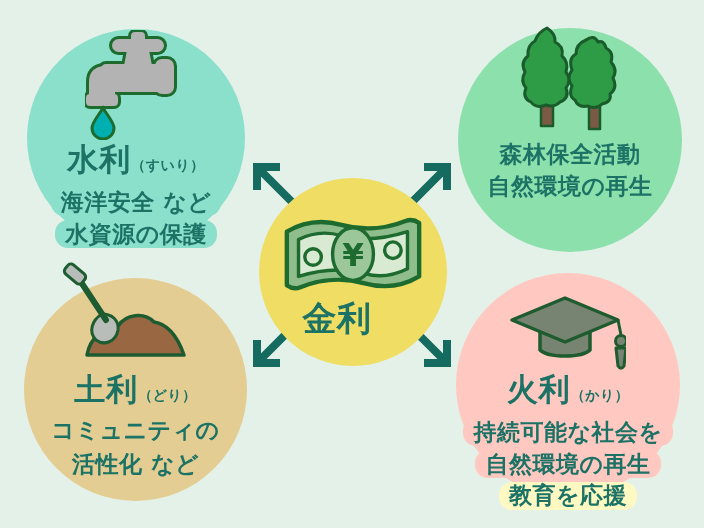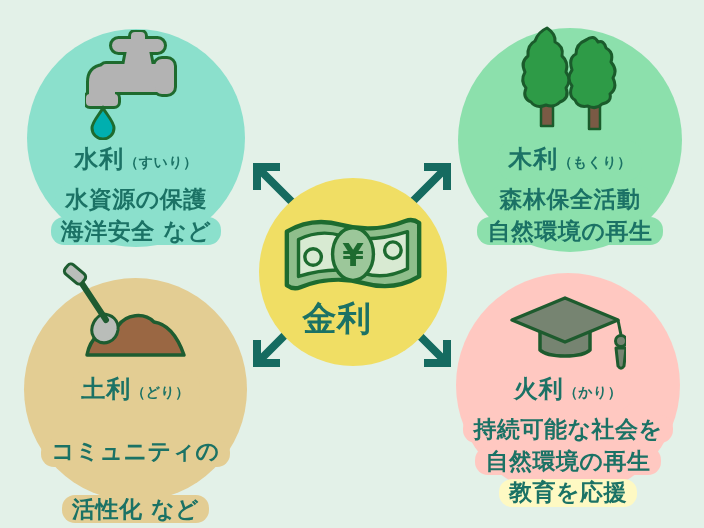--- a/index.html
+++ b/index.html
@@ -32,32 +32,32 @@
     padding:0 10px;
     line-height:28px;
     font-size:23px;
     letter-spacing:0.5px;
   }
   .bubble + .bubble{margin-top:4px;}
   .bubble.title{
     line-height:38px;
     border-radius:16px;
   }
-  .bubble.title .kanji{font-size:24px;letter-spacing:1px;}
+  .bubble.title .kanji{font-size:31px;letter-spacing:1px;}
   .bubble.title .reading{font-size:14px;}
   
   .node-water .circle{left:27px;top:29px;width:218px;height:218px;}
   .node-water .icon{left:85px;top:30px;width:100px;height:112px;}
   .node-water .texts{left:27px;top:140px;width:218px;}
   .node-wood .circle{left:458px;top:28px;width:224px;height:224px;}
   .node-wood .icon{left:506px;top:26px;width:112px;height:106px;}
   .node-wood .texts{left:458px;top:140px;width:224px;}
   .node-soil .circle{left:24px;top:278px;width:223px;height:223px;}
   .node-soil .icon{left:60px;top:262px;width:128px;height:96px;}
-  .node-soil .texts{left:24px;top:370px;width:223px;gap:24px;}
+  .node-soil .texts{left:24px;top:370px;width:223px;}
   .node-fire .circle{left:456px;top:273px;width:224px;height:224px;}
   .node-fire .icon{left:506px;top:292px;width:120px;height:82px;}
   .node-fire .texts{left:456px;top:370px;width:224px;}
   .node-center .circle{left:259px;top:178px;width:188px;height:188px;}
   .node-center .icon{left:281px;top:212px;width:144px;height:90px;}
   .node-center .texts{left:243px;top:298px;width:188px;}
   .node-center .bubble{font-size:34px;line-height:40px;background:transparent !important;}
   
   .node{position:absolute;inset:0;width:0;height:0;}
   .node-water,.node-wood,.node-soil,.node-fire{z-index:1;}
@@ -89,39 +89,36 @@
         <rect x="70" y="29" width="19" height="35" rx="7"></rect>
         <path d="M30,36 L30,68 L4,68 L4,52 Q4,38 18,36 Z"></path>
         <rect x="1" y="64" width="32" height="12" rx="4"></rect>
       </g>
       <path d="M18,78 C14,85 7,92 7,98 A11,11 0 0 0 29,98 C29,92 22,85 18,78 Z" fill="#00AFAF" stroke="#1E6B2E" stroke-width="3"></path>
     </svg>
     <div class="texts">
       <div class="bubble title" style="background: rgb(139, 224, 204);">
         <span class="kanji">水利</span><span class="reading">（すいり）</span>
       </div>
+      <div class="bubble" style="background: rgb(139, 224, 204);">海洋安全 など</div>
       <div class="bubble" style="background: rgb(139, 224, 204);">水資源の保護</div>
-      <div class="bubble" style="background: rgb(139, 224, 204);">海洋安全 など</div>
     </div>
   </section>
 
   <section class="node node-wood">
     <div class="circle" style="background: rgb(140, 224, 172);"></div>
     <svg class="icon" viewBox="0 0 112 106">
       <g stroke="#1A5B2B" stroke-linejoin="round">
         <path d="M35,100 V70 L28,58 L34,55 L40,64 L40,56 H47 V100 Z" fill="#7A5A45" stroke-width="2.5"></path>
         <path d="M83,103 V74 L77,63 L82,60 L88,69 L88,60 H94 V103 Z" fill="#7A5A45" stroke-width="2.5"></path>
         <path d="M41,2 Q50,8 49,16 Q58,20 56,30 Q63,36 60,46 Q66,54 60,62 Q64,72 54,76 Q48,82 40,79 Q30,83 25,76 Q16,72 20,62 Q14,55 19,46 Q14,36 22,30 Q21,19 29,15 Q32,6 41,2 Z" fill="#2E9B47" stroke-width="3"></path>
         <path d="M80,14 Q88,8 92,16 Q98,14 100,22 Q108,26 105,36 Q112,44 107,52 Q112,62 104,68 Q106,76 96,78 Q90,84 82,80 Q72,82 69,74 Q62,70 66,60 Q60,52 66,44 Q62,32 70,28 Q70,18 80,14 Z" fill="#2E9B47" stroke-width="3"></path>
       </g>
     </svg>
     <div class="texts">
-      <div class="bubble title" style="background: rgb(140, 224, 172);">
-        <span class="kanji">木利</span><span class="reading">（もくり）</span>
-      </div>
       <div class="bubble" style="background: rgb(140, 224, 172);">森林保全活動</div>
       <div class="bubble" style="background: rgb(140, 224, 172);">自然環境の再生</div>
     </div>
   </section>
 
   <section class="node node-soil">
     <div class="circle" style="background: rgb(227, 205, 147);"></div>
     <svg class="icon" viewBox="0 0 128 96">
       <path d="M27,93 C30,76 44,64 58,64 C66,52 84,50 94,60 C108,62 118,76 124,93 Z" fill="#9A6743" stroke="#1D5C30" stroke-width="3.5" stroke-linejoin="round"></path>
       <path d="M42,52 C32,58 28,70 36,78 C44,84 56,80 58,68 C59,58 52,52 42,52 Z" fill="#B9BDB9" stroke="#1D5C30" stroke-width="3"></path>

